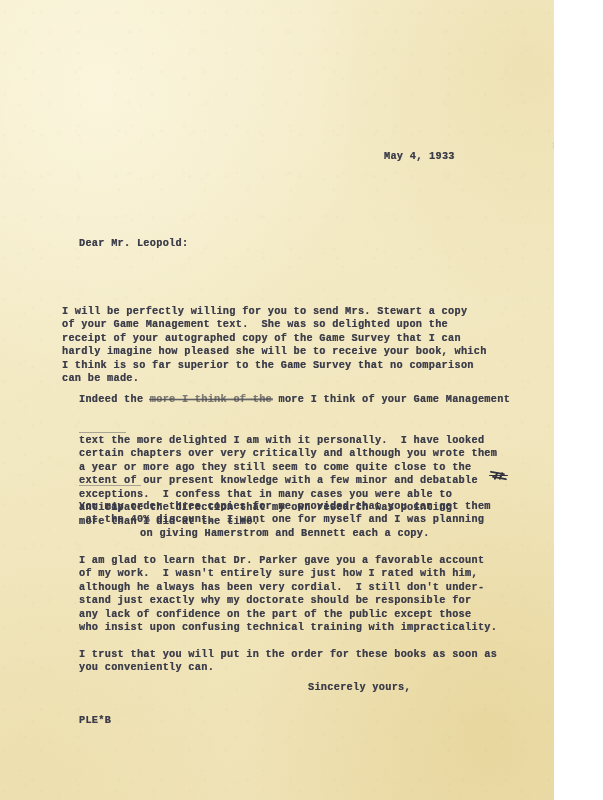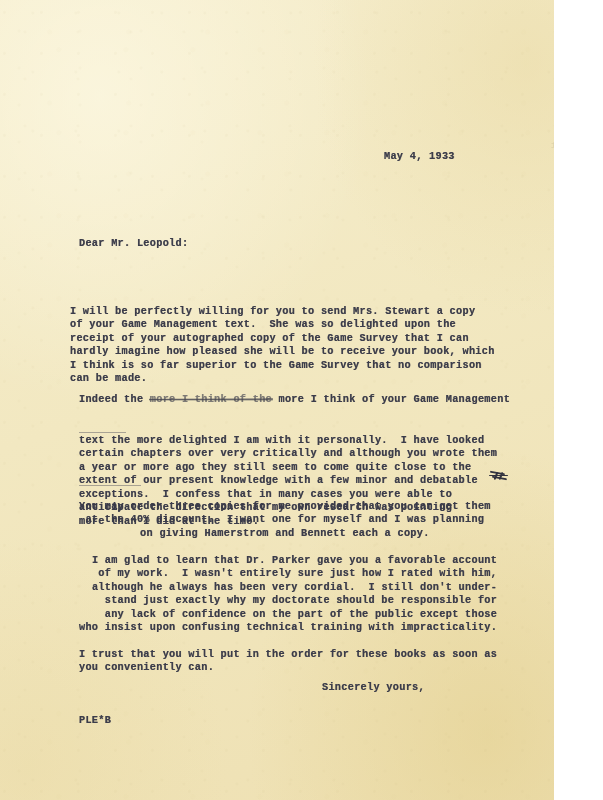--- a/index.html
+++ b/index.html
@@ -95,27 +95,27 @@
     text-shadow:
        0.35px 0 0 rgba(59,60,74,0.35),
       -0.25px 0 0 rgba(59,60,74,0.22),
        0 0.3px 0 rgba(59,60,74,0.22);
   }
 
   #date        { left: 384px; top: 150px; }
   #address     { left: 79px;  top: 184px; }
   #salutation  { left: 79px;  top: 237px; }
   #p1          { left: 79px;  top: 264px; }
-  #p2          { left: 70px;  top: 305px; }
+  #p2          { left: 62px;  top: 305px; }
   #p3-pre      { left: 79px;  top: 393px; }
   #p3-rest     { left: 79px;  top: 406px; margin-top: 28px; }
   #p4          { left: 79px;  top: 500px; text-align: center; }
-  #p5          { left: 79px;  top: 554px; text-align: right; }
+  #p5          { left: 79px;  top: 554px; }
   #p6          { left: 79px;  top: 648px; }
-  #closing     { left: 322px; top: 681px; }
+  #closing     { left: 308px; top: 681px; }
   #initials    { left: 79px;  top: 714px; }
   #signature   { left: 306px; top: 714px; }
 
   
   .struck {
     position: relative;
     color: #3b3c4a;
     opacity: 0.88;
     margin-top: 25px;
   }

